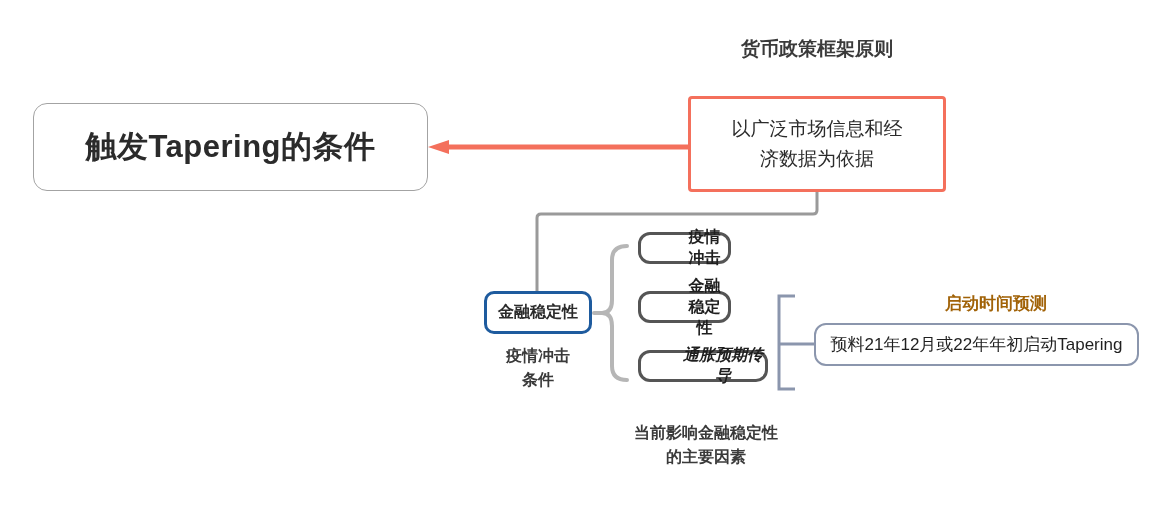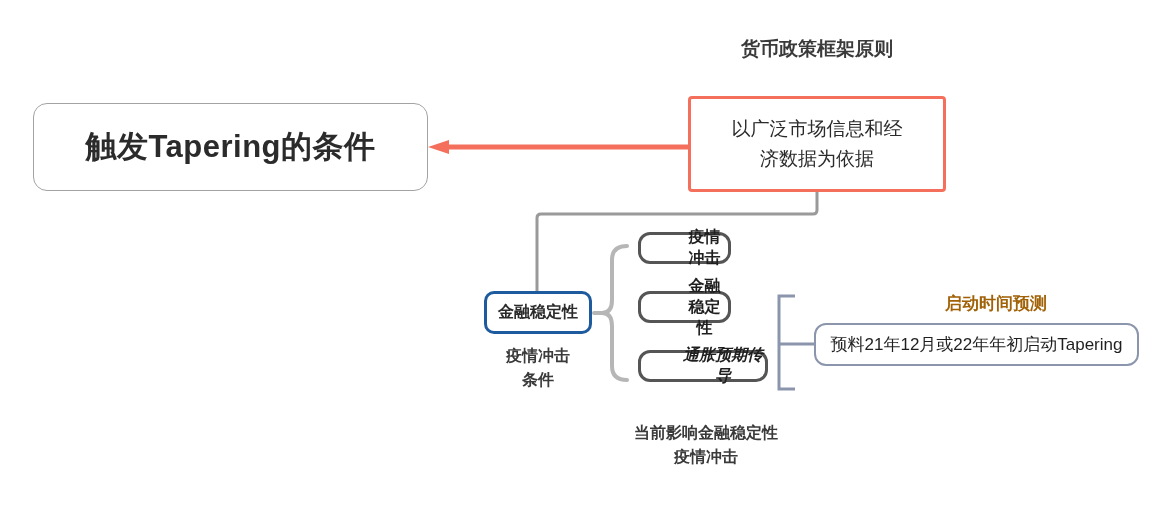--- a/index.html
+++ b/index.html
@@ -178,18 +178,18 @@
 
   <div class="node node-stability">金融稳定性</div>
   <div class="caption cap-core">疫情冲击
 条件</div>
 
   <div class="node node-factor node-factor-0">疫情冲击</div>
   <div class="node node-factor node-factor-1">金融稳定性</div>
   <div class="node node-factor node-factor-2">通胀预期传导</div>
 
   <div class="caption cap-factors">当前影响金融稳定性
-疫情冲击</div>
+的主要因素</div>
 
   <div class="caption cap-forecast">启动时间预测</div>
   <div class="node node-forecast">预料21年12月或22年年初启动Tapering</div>
 
 </div>
 
 </body></html>

